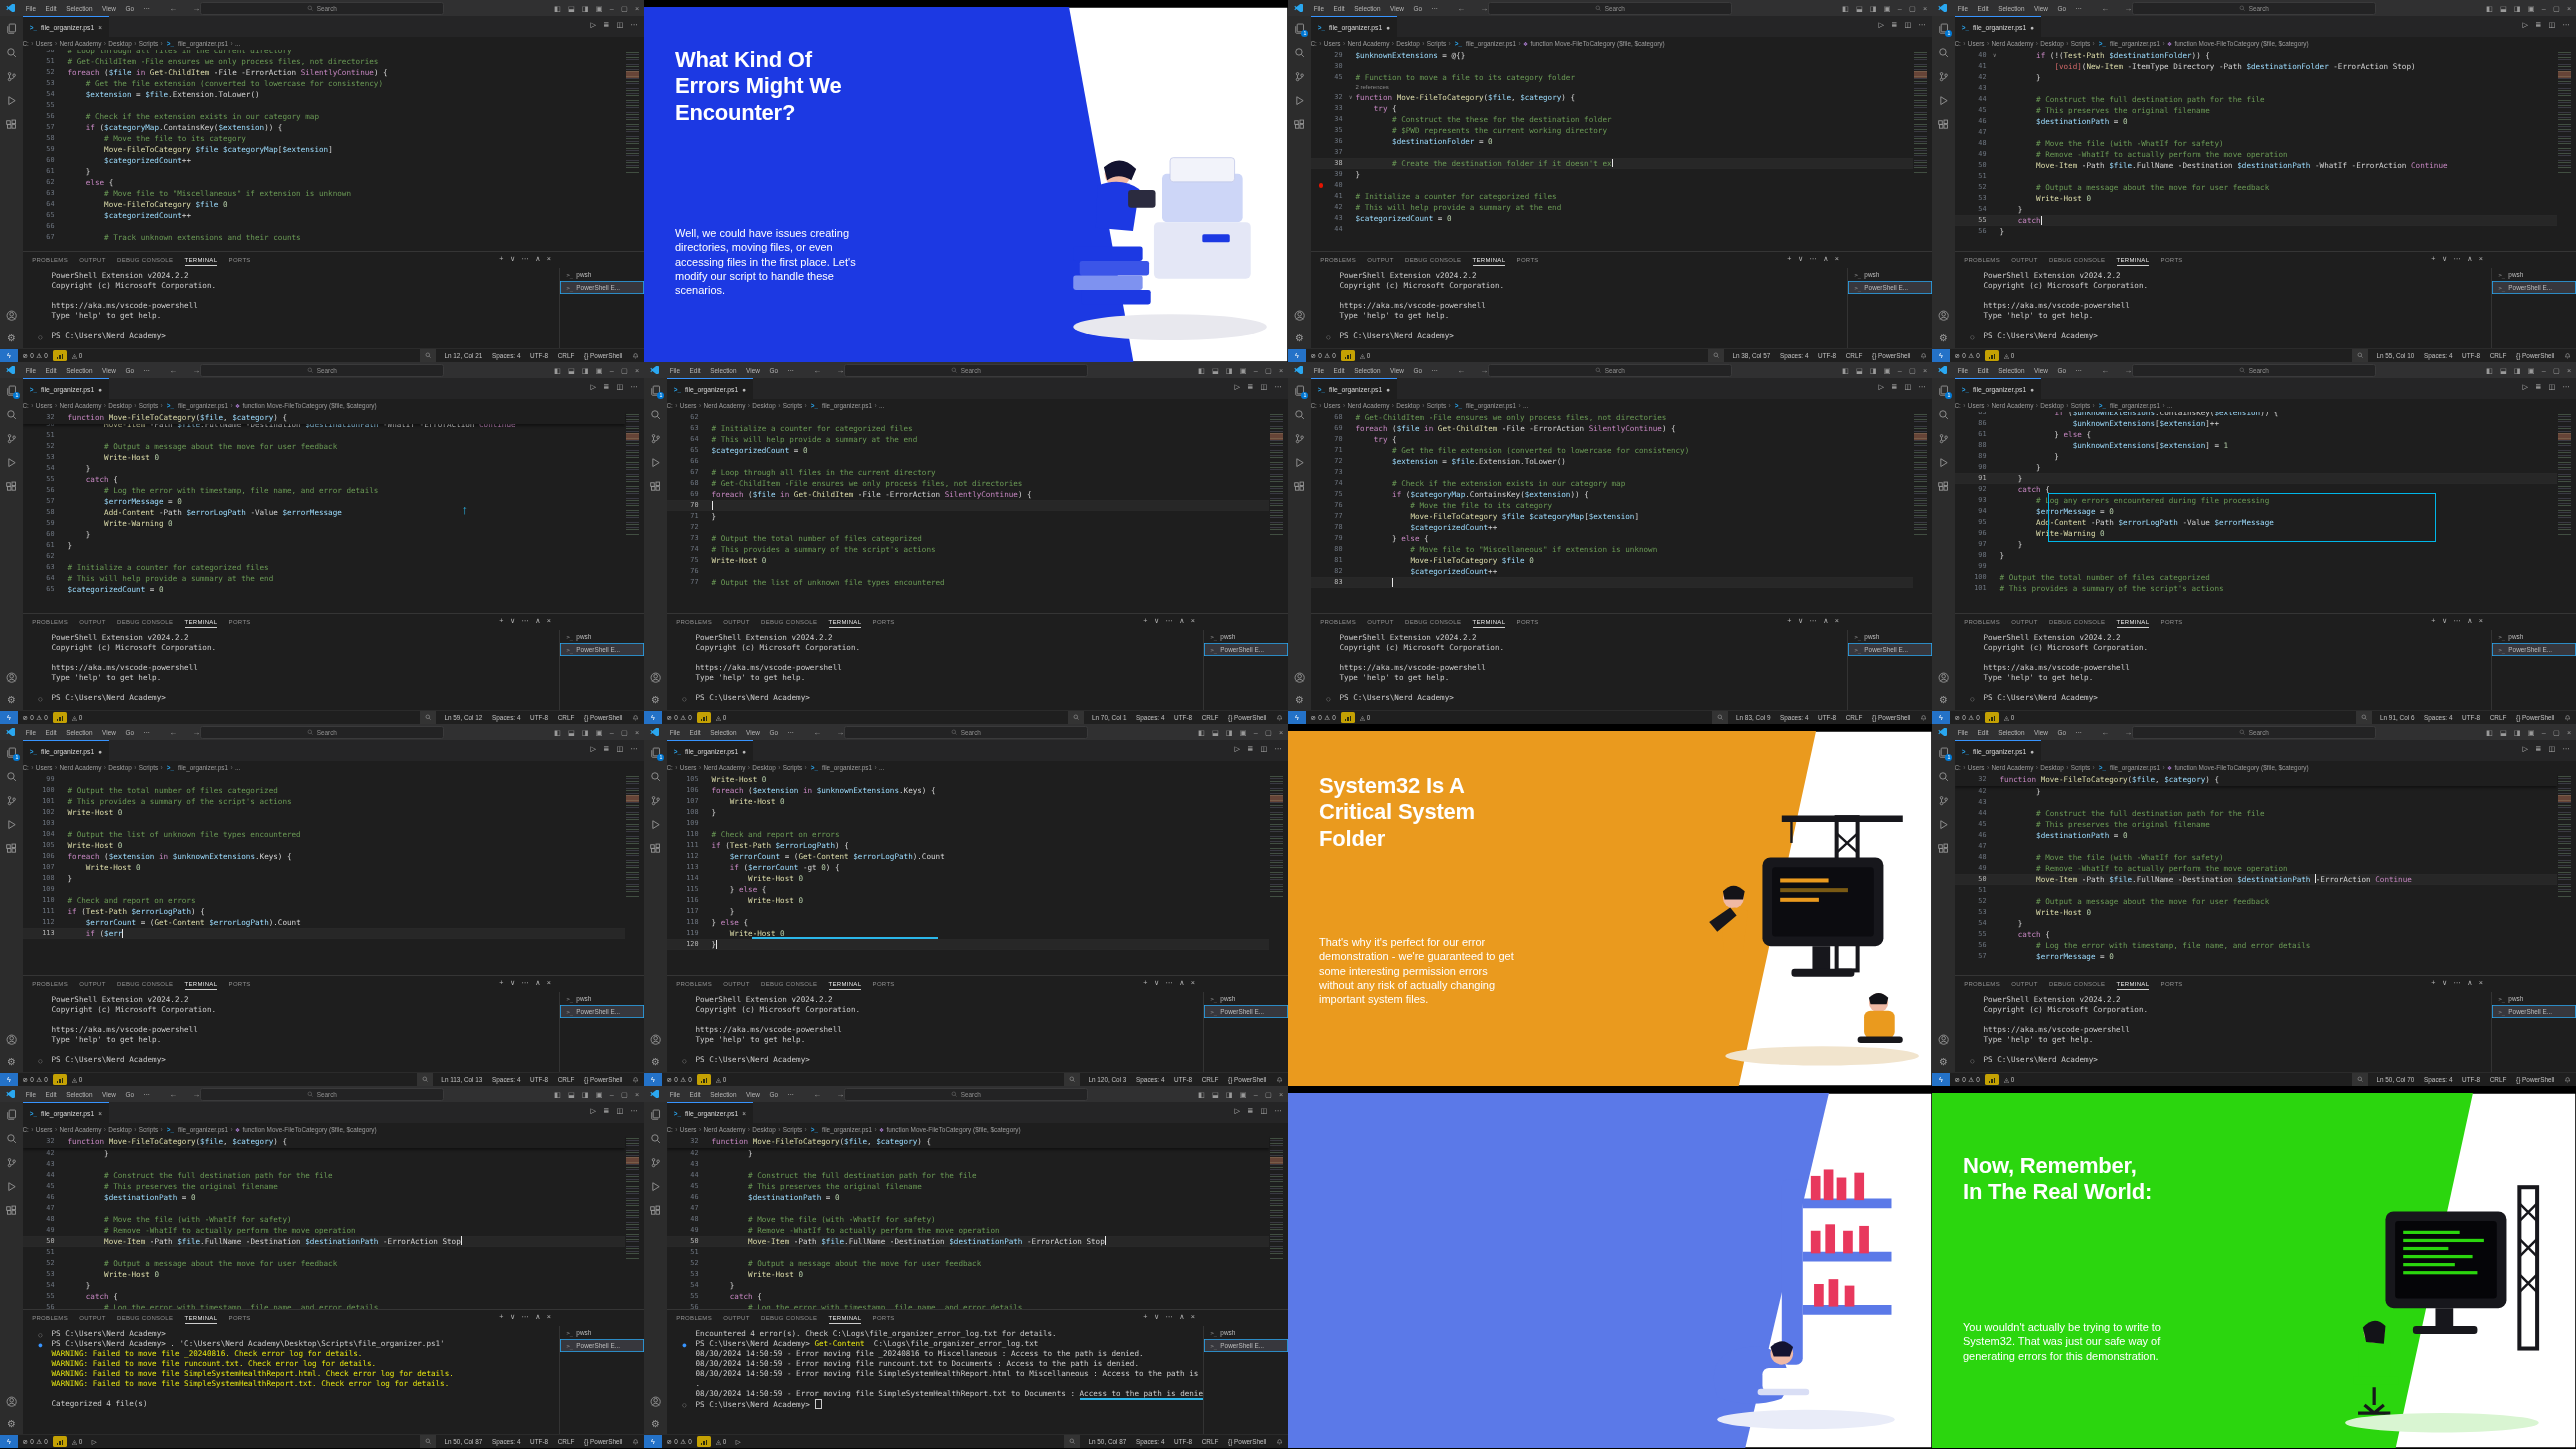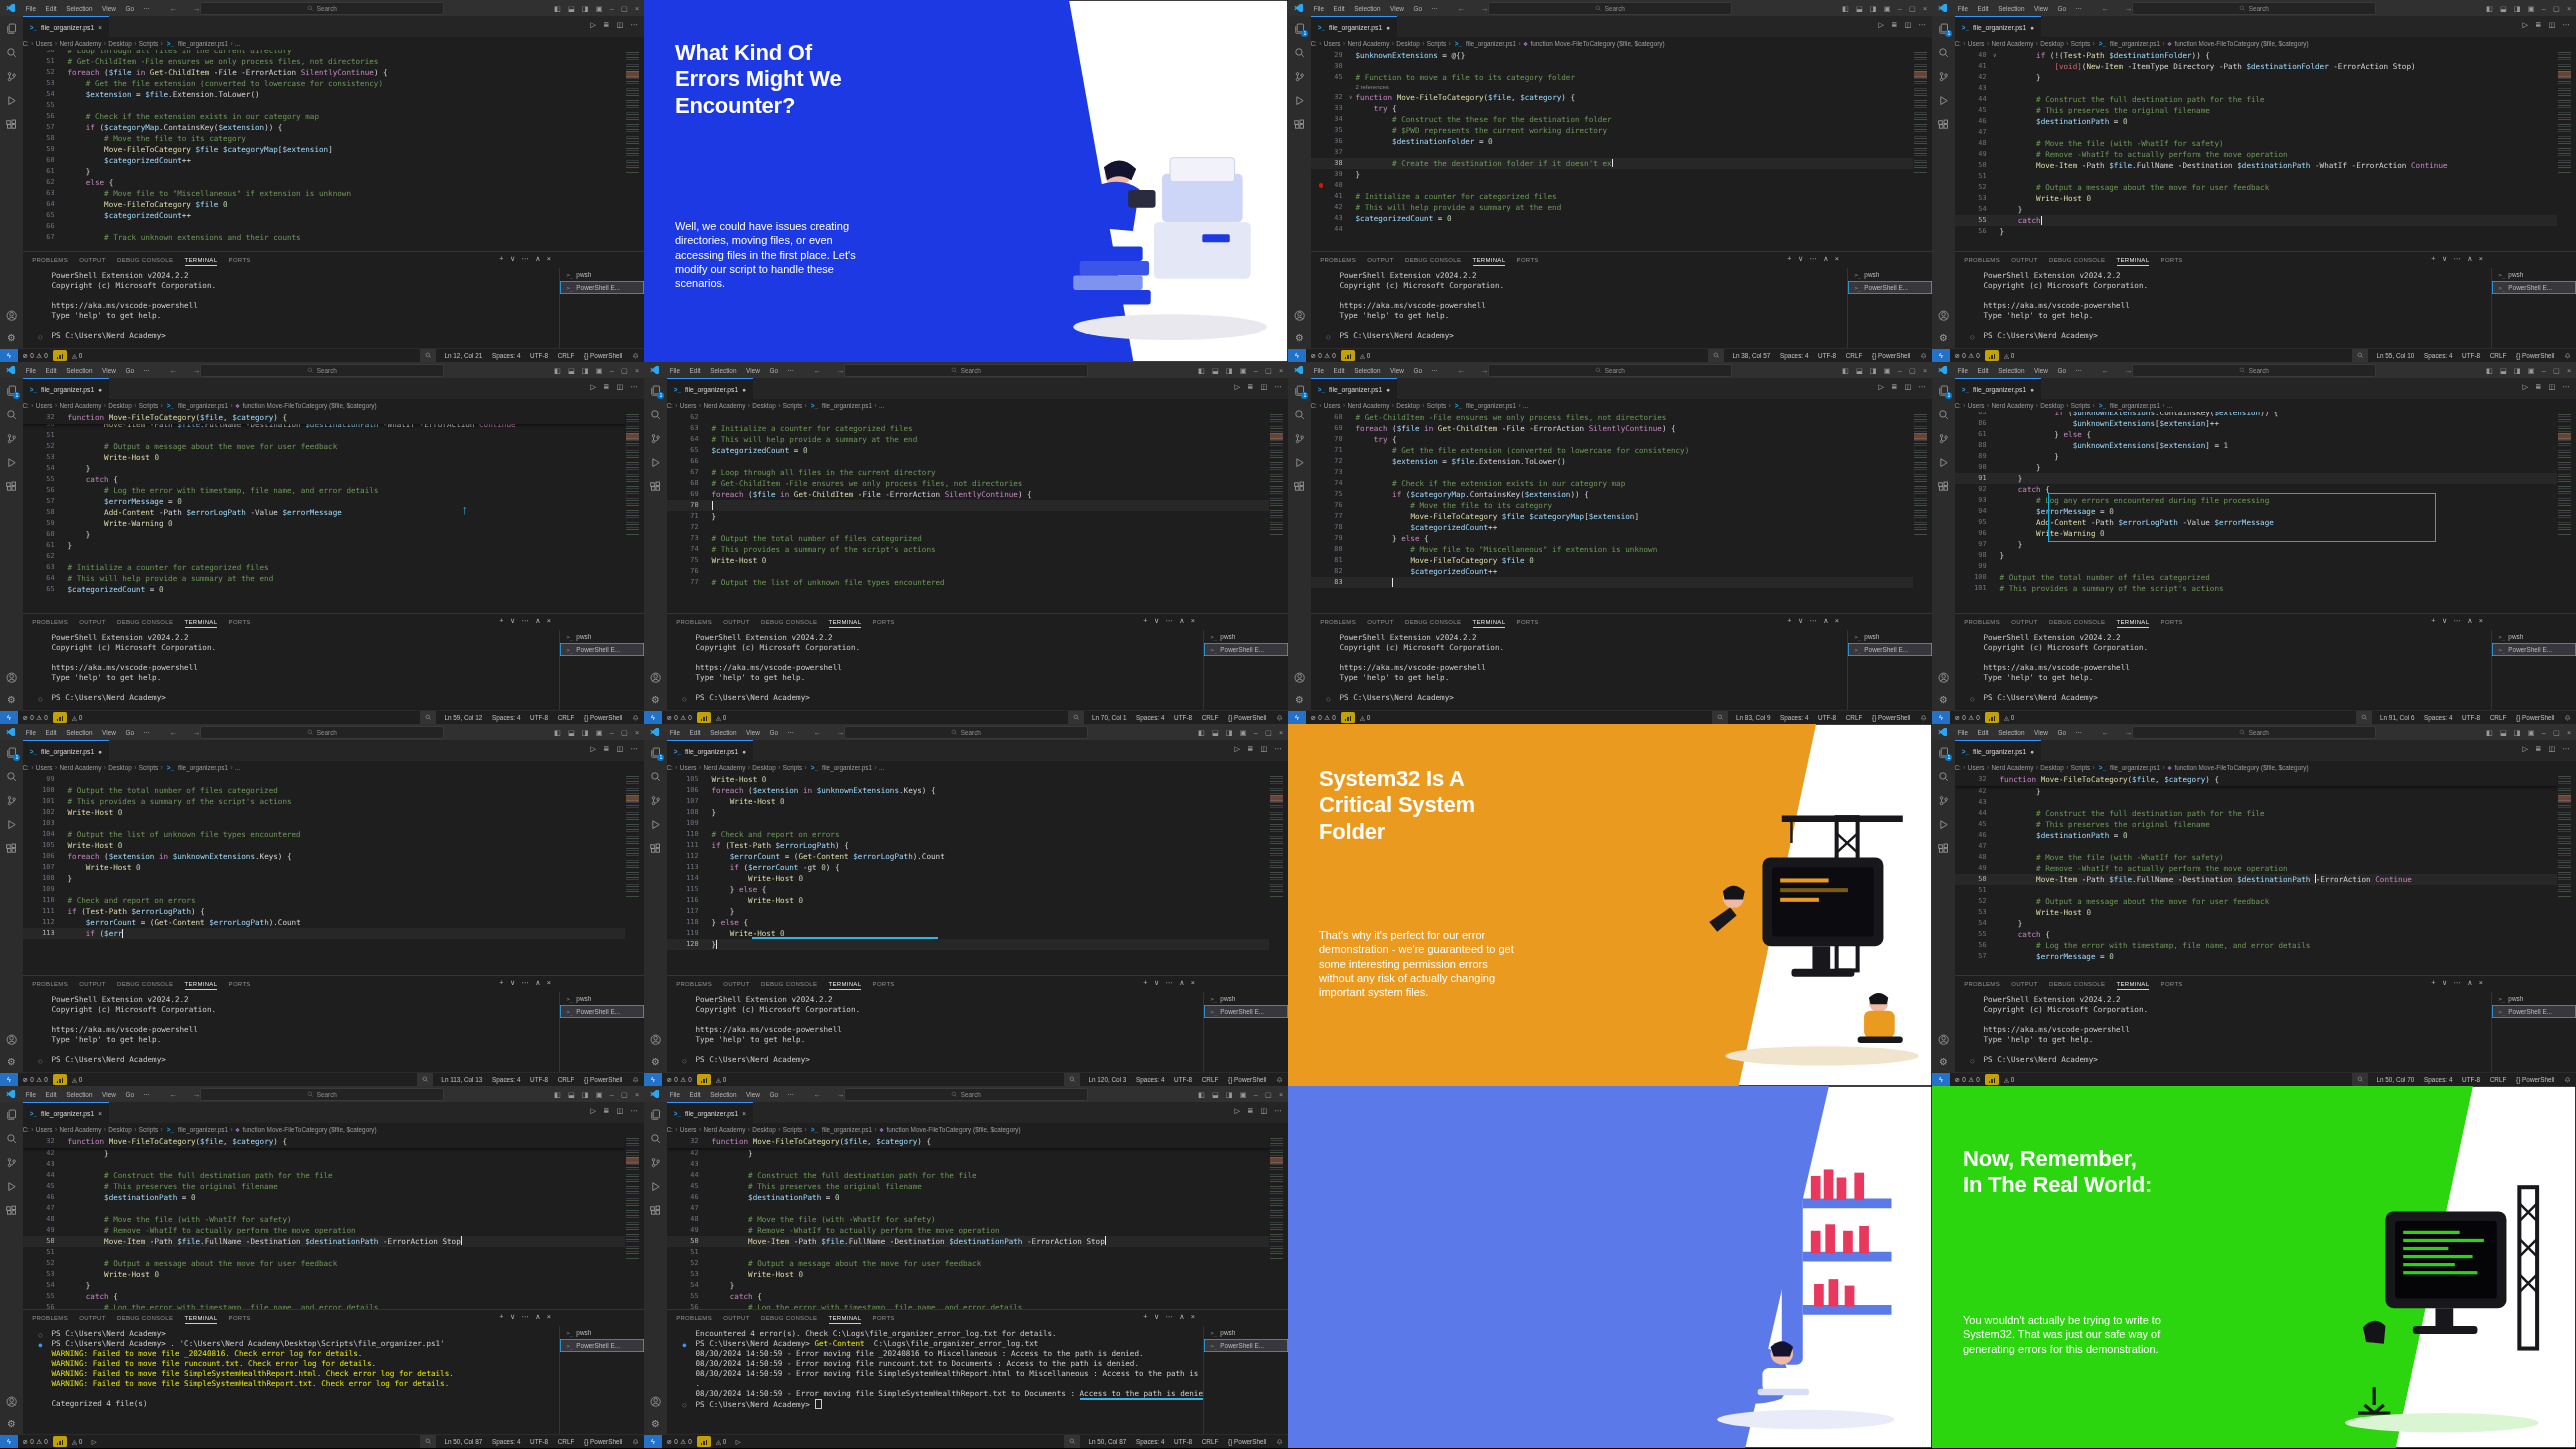--- a/index.html
+++ b/index.html
@@ -82,21 +82,21 @@
   
   .statusbar{position:absolute;left:0;right:0;bottom:0;height:13px;background:#1f1f1f;border-top:0.8px solid #2b2b2b;
     display:flex;align-items:center;font-size:6.4px;color:#c2c2c2;z-index:30;}
   .st-remote{height:13px;width:17.7px;background:#2472c8;color:#fff;display:flex;align-items:center;justify-content:center;font-size:7.2px;}
   .st-item{padding:0 4.8px;display:flex;align-items:center;gap:2.4px;white-space:nowrap;}
   .ybadge{width:14.5px;height:8.9px;background:#c4a103;border-radius:1.6px;display:flex;align-items:flex-end;justify-content:center;gap:0.8px;padding-bottom:1.6px;}
   .ybadge i{display:block;width:1.6px;background:#2d2d0d;}
   .st-right{margin-left:auto;display:flex;align-items:center;}
   .zoomchip{background:#333;height:13px;width:16px;display:flex;align-items:center;justify-content:center;margin-right:3.2px;}
   
-  .slide{background:#fff;}
+  .slide{background:#fff;margin-top:7px;}
   .slide .colorpane{position:absolute;inset:0;}
   .slide h1{position:absolute;left:31px;margin:0;color:#fff;font-weight:bold;font-size:22px;line-height:1.2;letter-spacing:-0.2px;}
   .slide p{position:absolute;left:31px;margin:0;color:#fff;font-size:11px;line-height:1.3;}
   .slide .art{position:absolute;right:4.8px;bottom:11.3px;width:242px;height:274px;}
 </style>
 </head>
 <body>
 
 <div id="stage">
     <div class="tile vsc">

